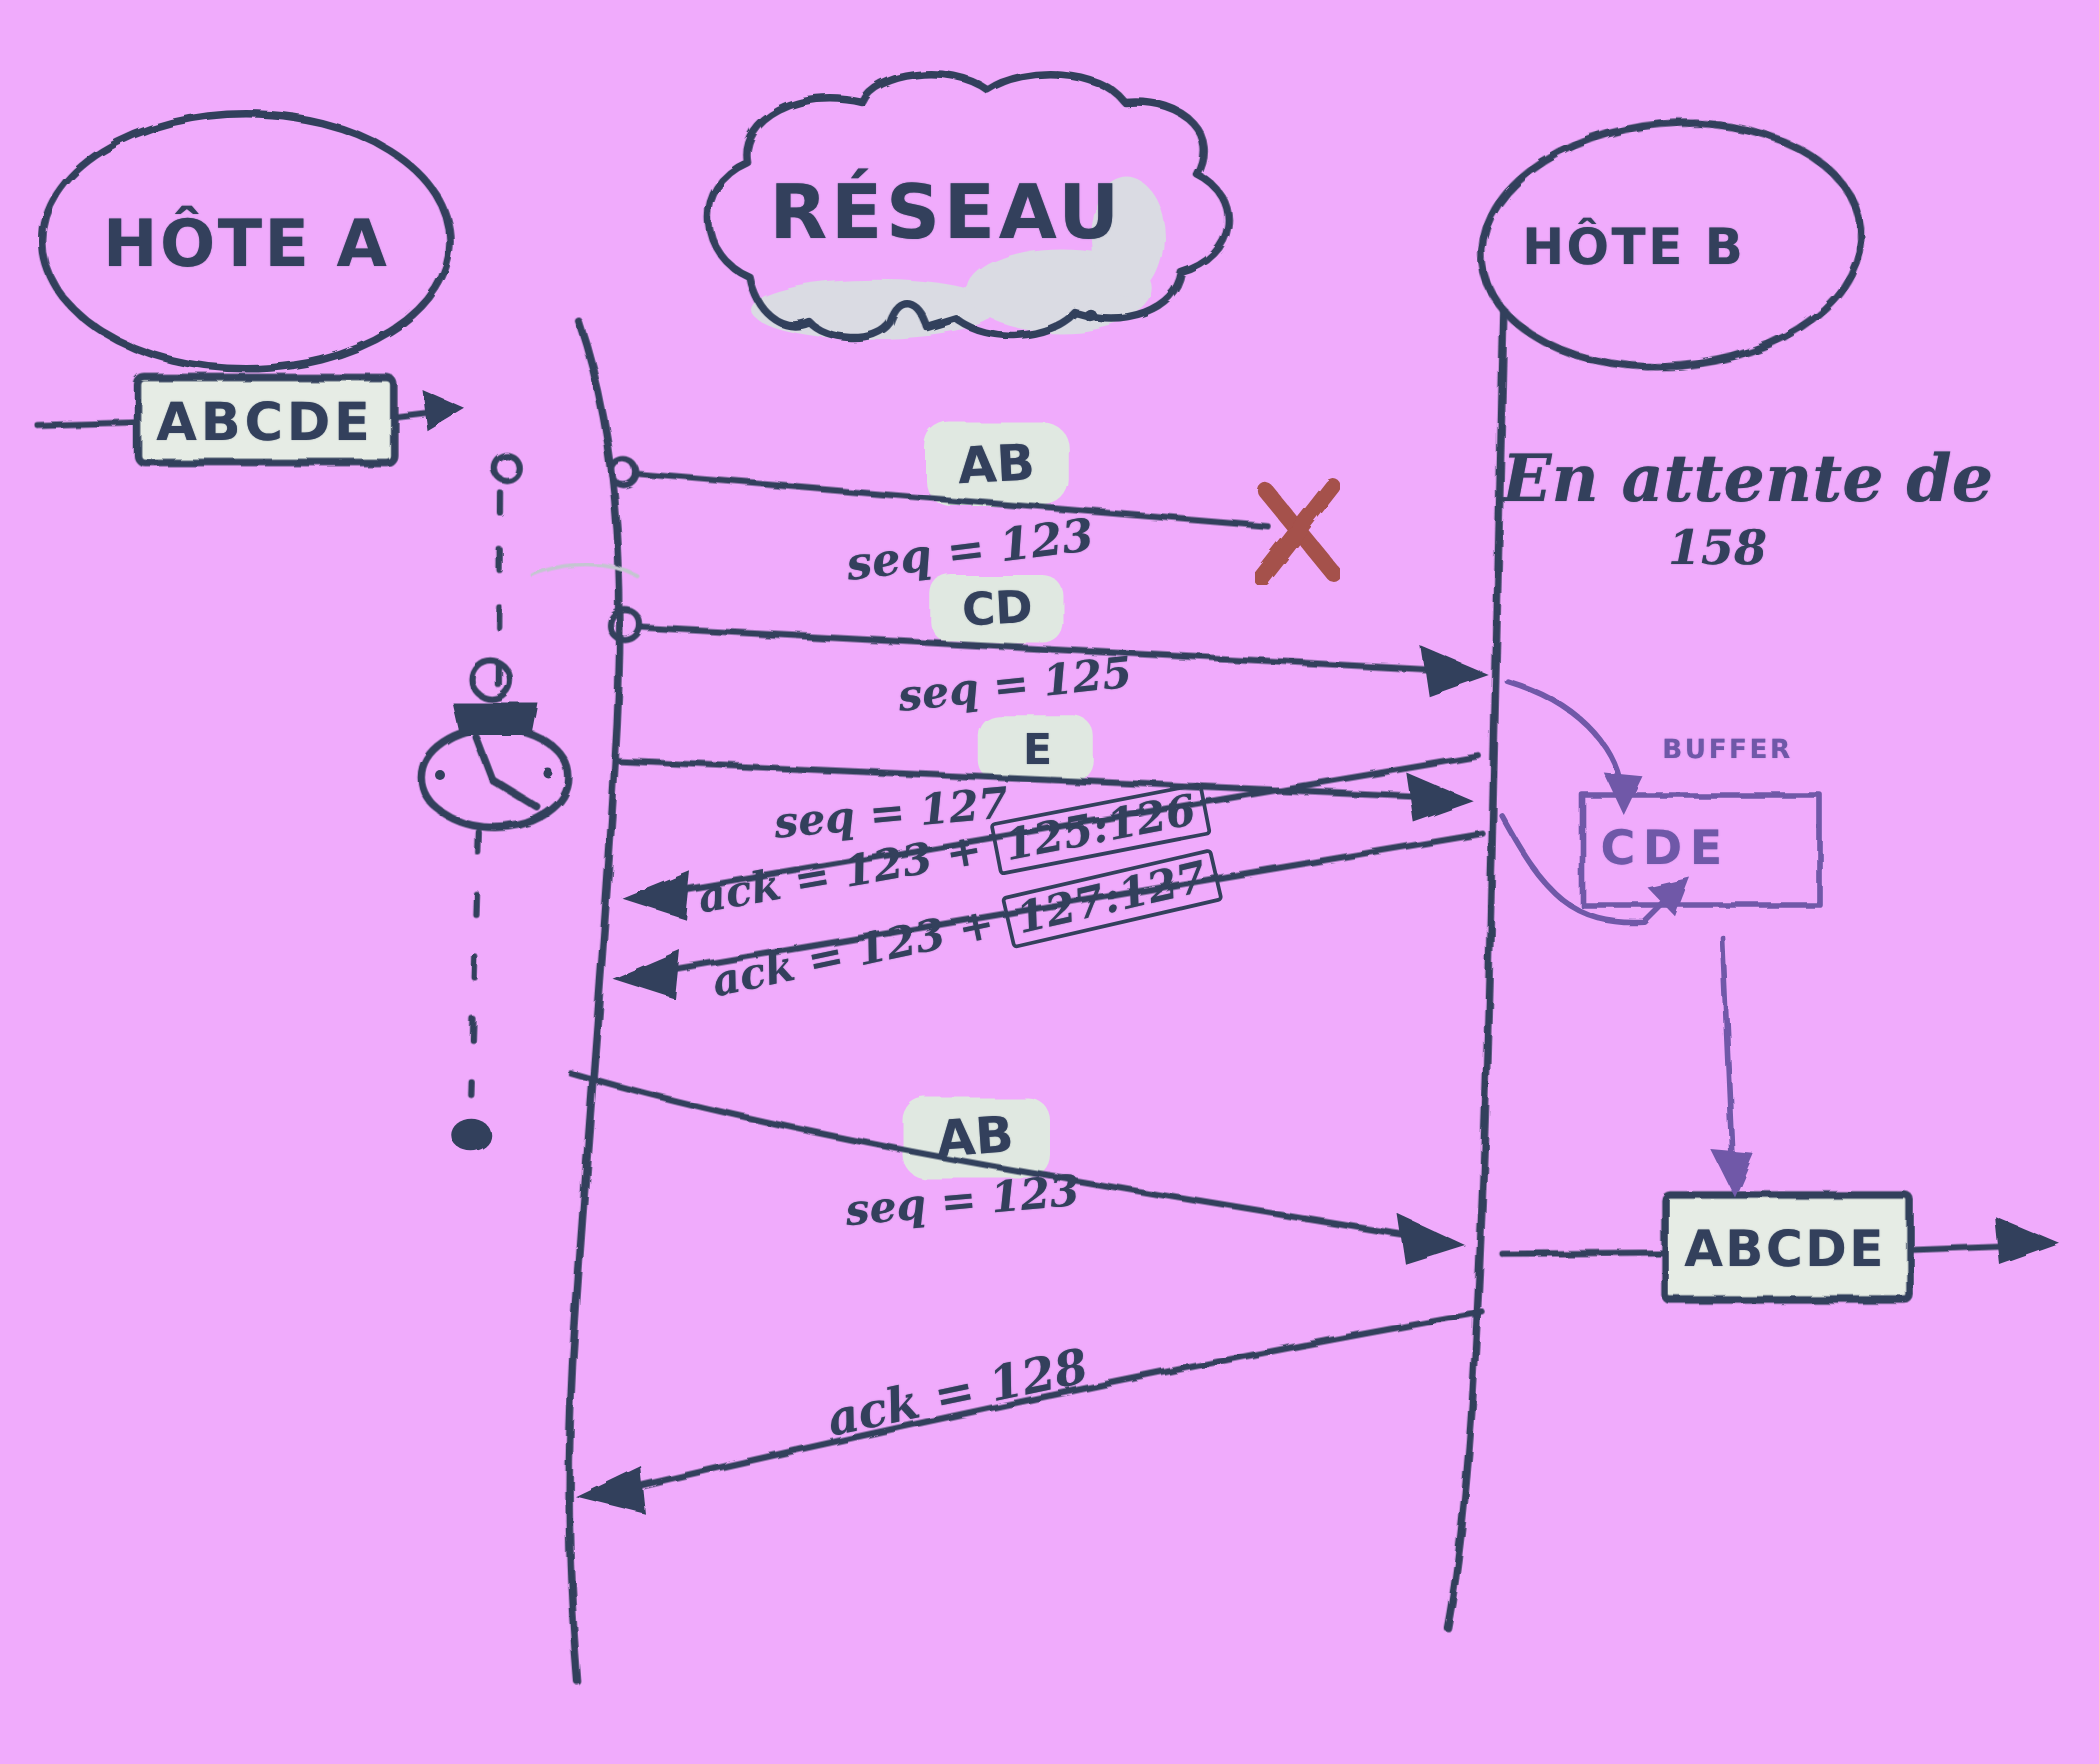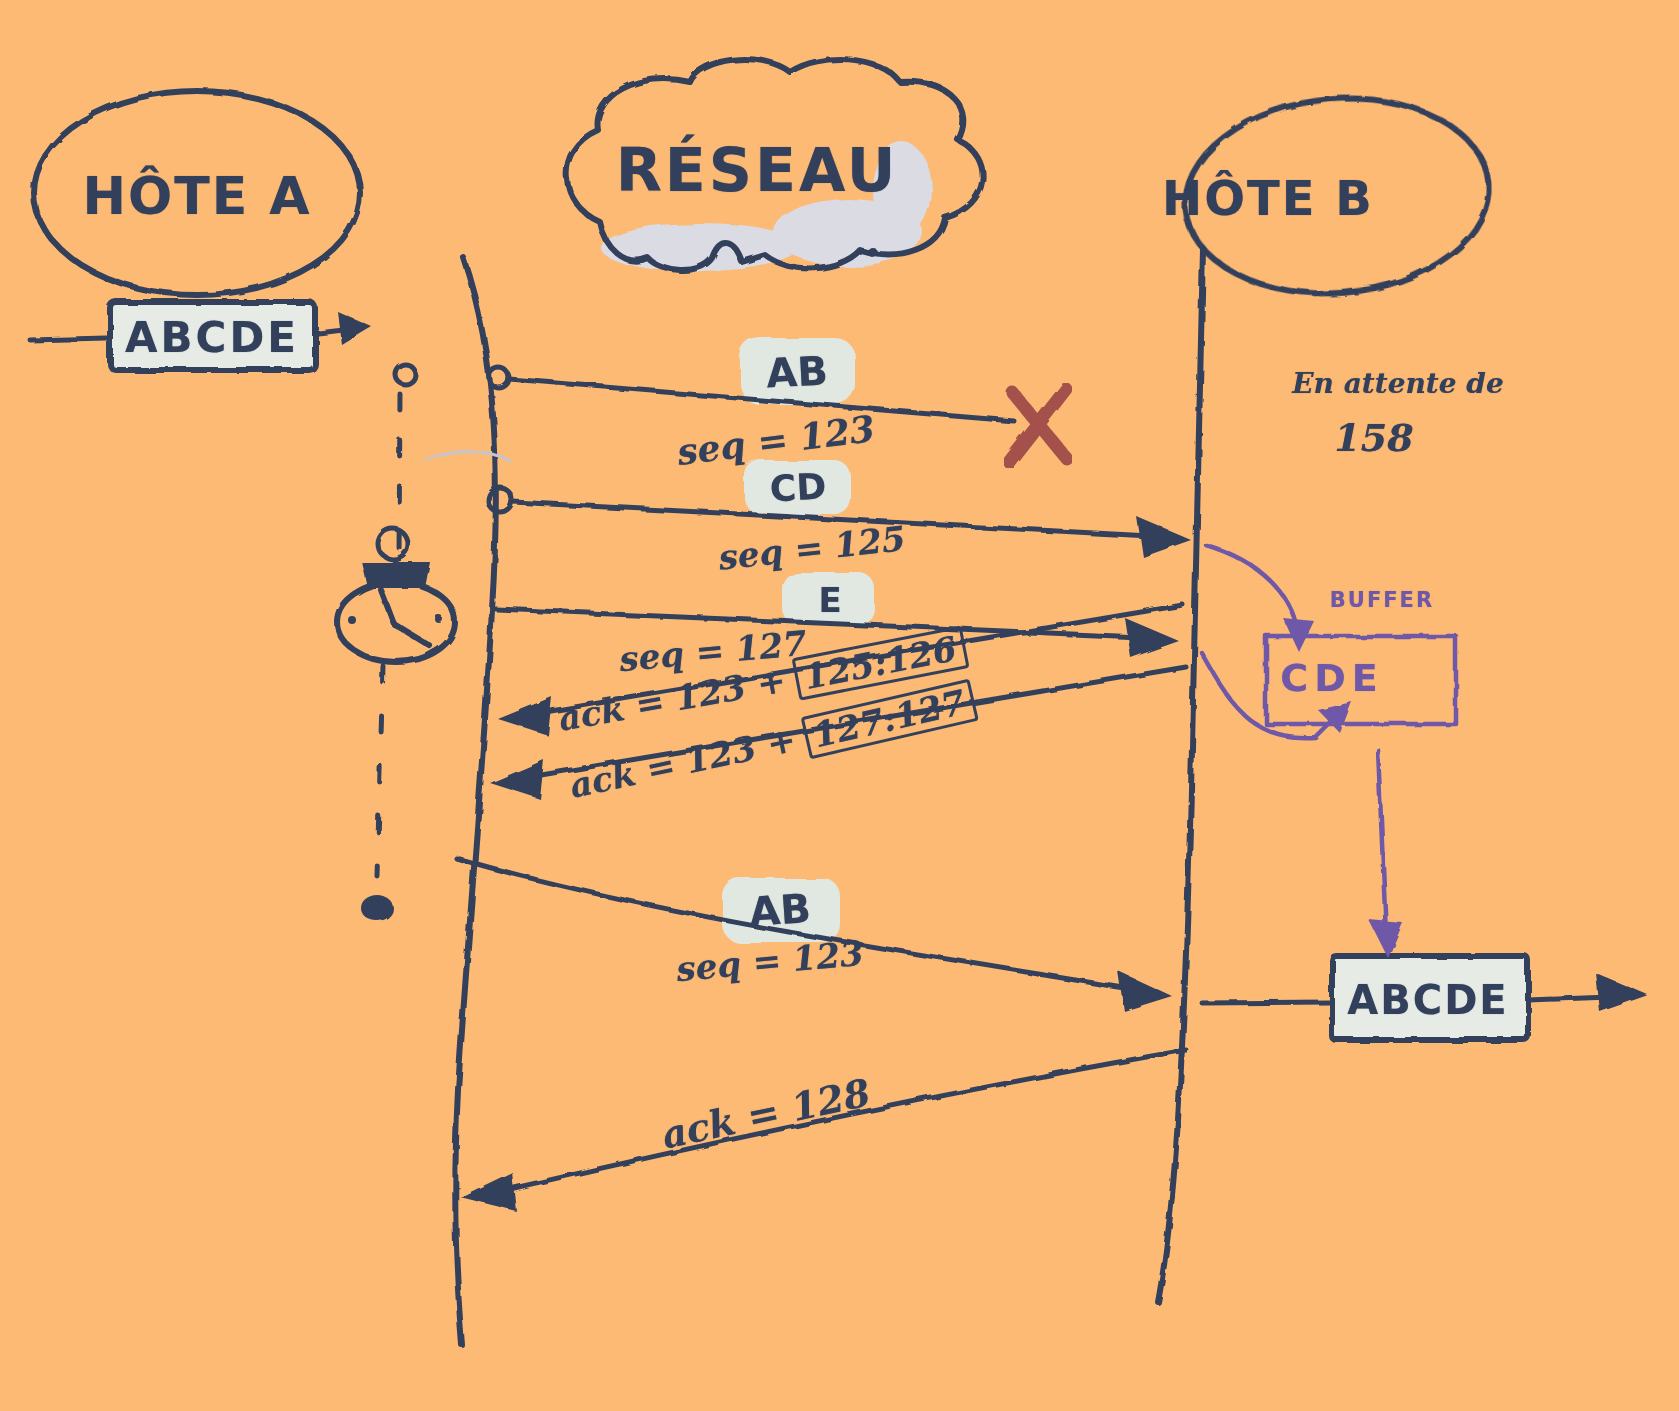--- a/index.html
+++ b/index.html
@@ -1,17 +1,17 @@
 <!DOCTYPE html>
 <html><head>
 <meta charset="utf-8">
 <style>
   html,body{margin:0;padding:0;background:#ffffff;}
   .stage{
-    position:relative;width:1679px;height:1411px;background:#fdba74;overflow:hidden;
+    position:relative;width:1679px;height:1411px;background:#f0abfc;overflow:hidden;
     font-family:"DejaVu Sans",sans-serif;
   }
   .stage svg{position:absolute;left:0;top:0;}
   .lbl{
     position:absolute;transform:translate(-50%,-50%);
     color:#33405c;white-space:nowrap;line-height:1;
     text-shadow:0 0 1px rgba(51,64,92,.55);
   }
   .hand{font-family:"DejaVu Sans",sans-serif;font-weight:600;}
   .script{font-family:"DejaVu Serif",serif;font-style:italic;font-weight:600;}
@@ -123,42 +123,42 @@
       <polygon points="1299,652 1283,618 1314,621"></polygon>
       <polygon points="1352,702 1318,710 1340,733"></polygon>
       <polygon points="1388,958 1369,920 1403,923"></polygon>
     </g>
   </svg>
 
   <div class="lbl hand" style="left:197px;top:196px;font-size:52px;letter-spacing:2px;">HÔTE A</div>
 
   <div class="lbl hand" style="left:757px;top:170px;font-size:60px;letter-spacing:3px;">RÉSEAU</div>
 
-  <div class="lbl hand" style="left:1268px;top:198px;font-size:48px;letter-spacing:2px;">HÔTE B</div>
+  <div class="lbl hand" style="left:1307px;top:198px;font-size:40px;letter-spacing:2px;">HÔTE B</div>
 
   <div class="lbl hand" style="left:212px;top:338px;font-size:42px;letter-spacing:3px;">ABCDE</div>
 
   <div class="lbl hand" style="left:797px;top:372px;font-size:40px;transform:translate(-50%,-50%) rotate(-3deg);">AB</div>
   <div class="lbl script" style="left:776px;top:440px;font-size:36px;transform:translate(-50%,-50%) rotate(-7deg);">seq = 123</div>
 
   <div class="lbl hand" style="left:798px;top:488px;font-size:36px;transform:translate(-50%,-50%) rotate(-3deg);">CD</div>
   <div class="lbl script" style="left:812px;top:548px;font-size:34px;transform:translate(-50%,-50%) rotate(-6deg);">seq = 125</div>
 
   <div class="lbl hand" style="left:830px;top:600px;font-size:34px;">E</div>
   <div class="lbl script" style="left:713px;top:651px;font-size:34px;transform:translate(-50%,-50%) rotate(-5deg);">seq = 127</div>
 
   <div class="lbl script" style="left:762px;top:684px;font-size:34px;transform:translate(-50%,-50%) rotate(-10deg);">
     <span>ack = 123 +</span><span class="sack-box">125:126</span>
   </div>
 
   <div class="lbl script" style="left:772px;top:744px;font-size:34px;transform:translate(-50%,-50%) rotate(-12deg);">
     <span>ack = 123 +</span><span class="sack-box">127:127</span>
   </div>
 
-  <div class="lbl script" style="left:1398px;top:384px;font-size:28px;">En attente de</div>
+  <div class="lbl script" style="left:1398px;top:384px;font-size:52px;">En attente de</div>
   <div class="lbl script" style="left:1374px;top:438px;font-size:38px;">158</div>
 
   <div class="lbl hand purple" style="left:1382px;top:600px;font-size:21px;letter-spacing:2px;">BUFFER</div>
   <div class="lbl hand purple" style="left:1332px;top:678px;font-size:38px;letter-spacing:6px;text-align:center;">CDE</div>
 
   <div class="lbl hand" style="left:780px;top:910px;font-size:40px;transform:translate(-50%,-50%) rotate(-4deg);">AB</div>
   <div class="lbl script" style="left:770px;top:961px;font-size:34px;transform:translate(-50%,-50%) rotate(-5deg);">seq = 123</div>
 
   <div class="lbl hand" style="left:1428px;top:1000px;font-size:40px;letter-spacing:2px;">ABCDE</div>
 

